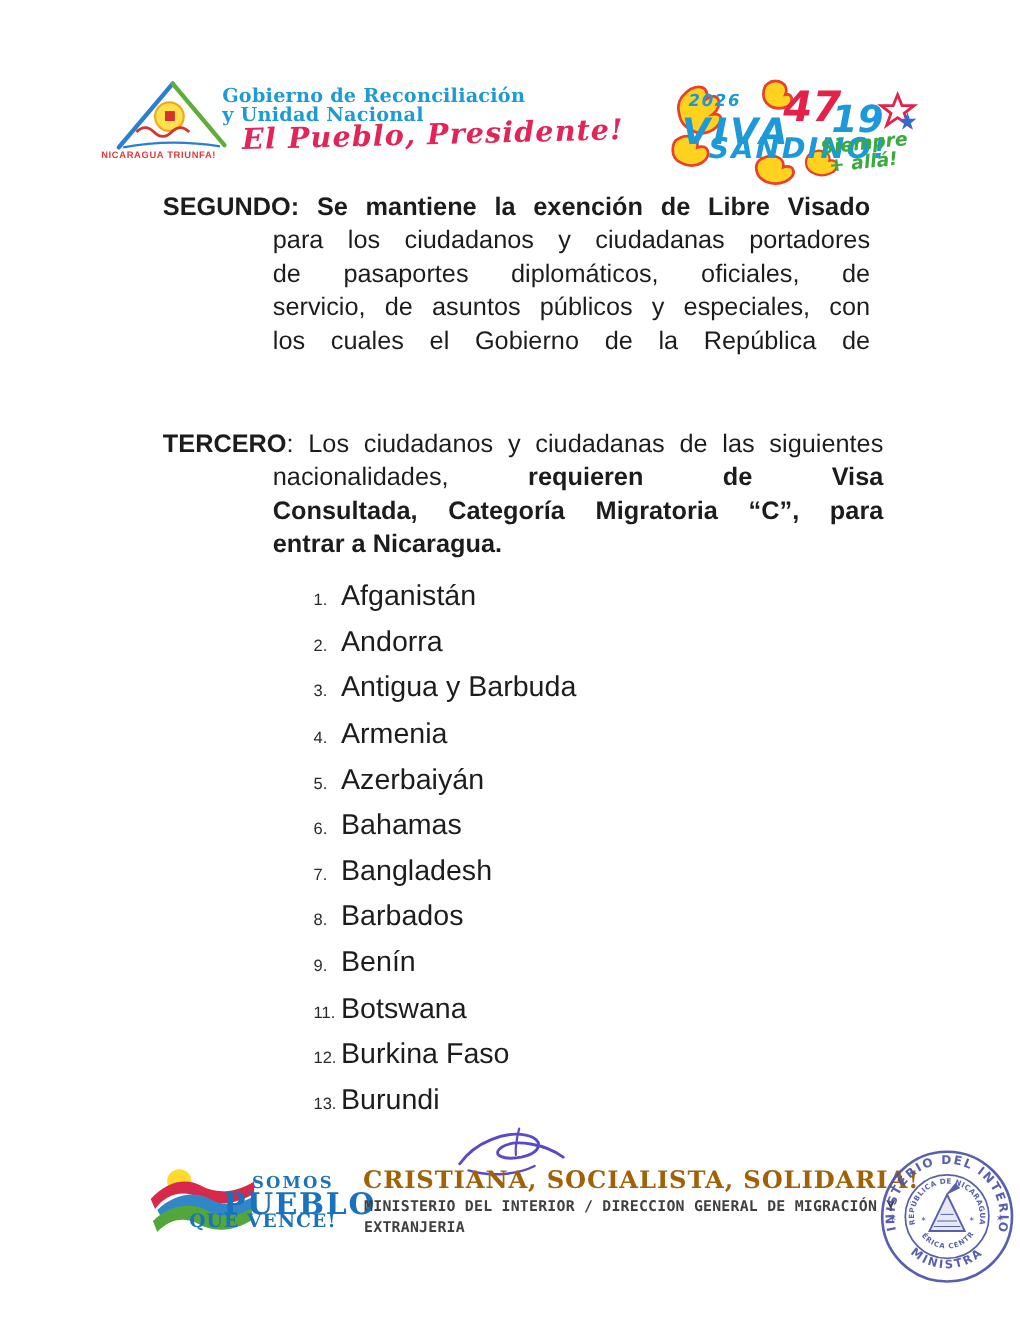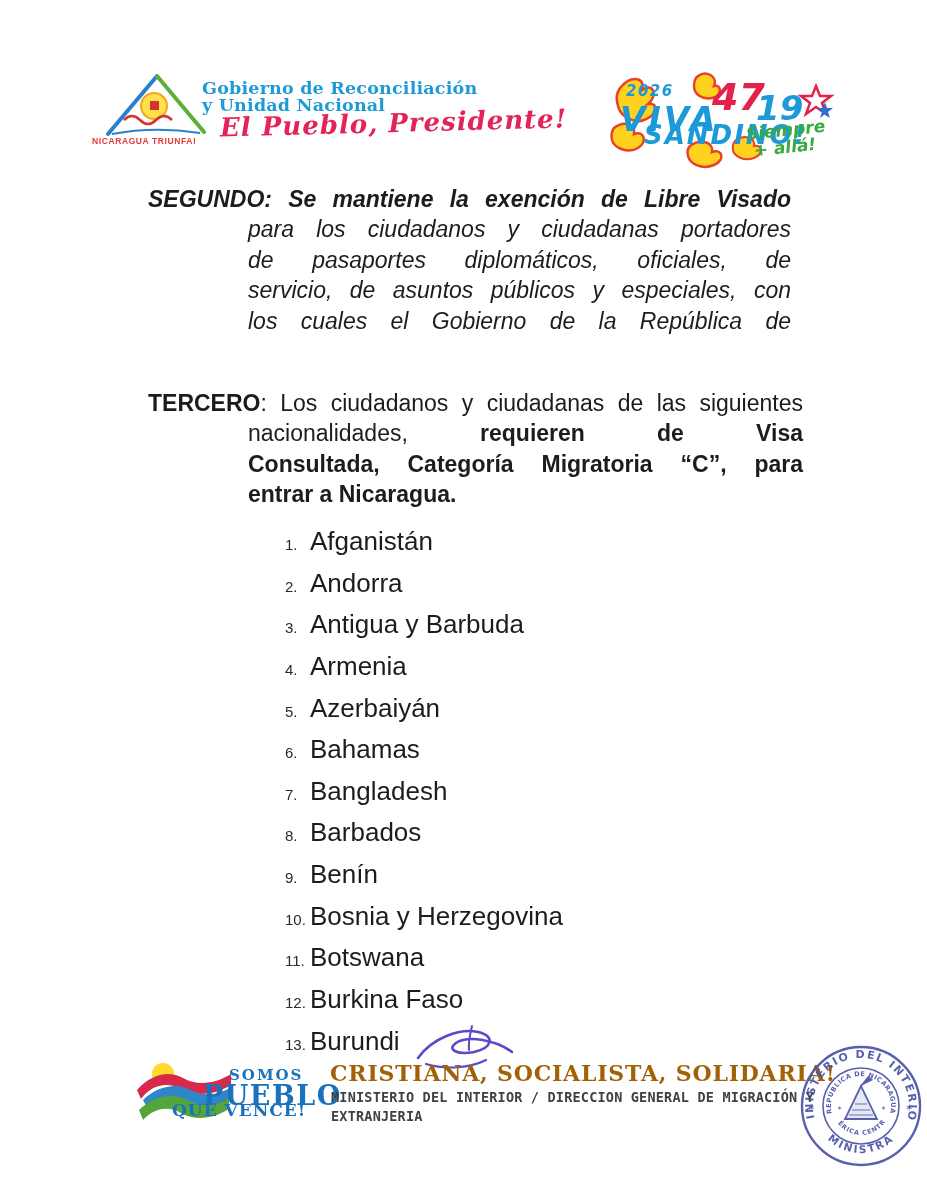--- a/index.html
+++ b/index.html
@@ -74,21 +74,21 @@
   <path d="M210 14 L214 24 L225 24 L216 31 L220 42 L210 35 L200 42 L204 31 L195 24 L206 24 Z" fill="none" stroke="#e32149" stroke-width="2.5"></path>
   <path d="M219 30 L221 36 L227 36 L222 40 L224 46 L219 42 L214 46 L216 40 L211 36 L217 36 Z" fill="#2b6fd0"></path>
   <text x="14" y="59" font-size="33" font-weight="bold" font-style="italic" fill="#1b99d8" letter-spacing="3">VIVA</text>
   <text x="38" y="72" font-size="26" font-weight="bold" font-style="italic" fill="#1b99d8" letter-spacing="2">SANDINO!</text>
   <g transform="rotate(-6 160 80)">
     <text x="142" y="66" font-size="17" font-weight="bold" font-style="italic" fill="#3aa93f">Siempre</text>
     <text x="148" y="83" font-size="17" font-weight="bold" font-style="italic" fill="#3aa93f">+ allá!</text>
   </g>
 </svg>
 
-<div class="para" style="left:148px;top:184px;width:643px;font-style:italic;">
+<div class="para" style="left:148px;top:172px;width:643px;">
     <div class="doc-line first"><span class="b">SEGUNDO: Se mantiene la exención de Libre Visado</span></div>
     <div class="doc-line"><span>para los ciudadanos y ciudadanas portadores</span></div>
     <div class="doc-line"><span>de pasaportes diplomáticos, oficiales, de</span></div>
     <div class="doc-line"><span>servicio, de asuntos públicos y especiales, con</span></div>
     <div class="doc-line"><span>los cuales el Gobierno de la República de</span></div>
   </div>
 
 <div class="para" style="left:148px;top:388px;width:655px;">
     <div class="doc-line first"><span class="b">TERCERO</span><span>: Los ciudadanos y ciudadanas de las siguientes</span></div>
     <div class="doc-line"><span>nacionalidades, </span><span class="b">requieren de Visa</span></div>
@@ -125,24 +125,20 @@
       <span class="num">7.</span>
       <span class="name">Bangladesh</span>
     </div>
     <div class="country">
       <span class="num">8.</span>
       <span class="name">Barbados</span>
     </div>
     <div class="country">
       <span class="num">9.</span>
       <span class="name">Benín</span>
-    </div>
-    <div class="country">
-      <span class="num">10.</span>
-      <span class="name">Bosnia y Herzegovina</span>
     </div>
     <div class="country">
       <span class="num">11.</span>
       <span class="name">Botswana</span>
     </div>
     <div class="country">
       <span class="num">12.</span>
       <span class="name">Burkina Faso</span>
     </div>
     <div class="country">

